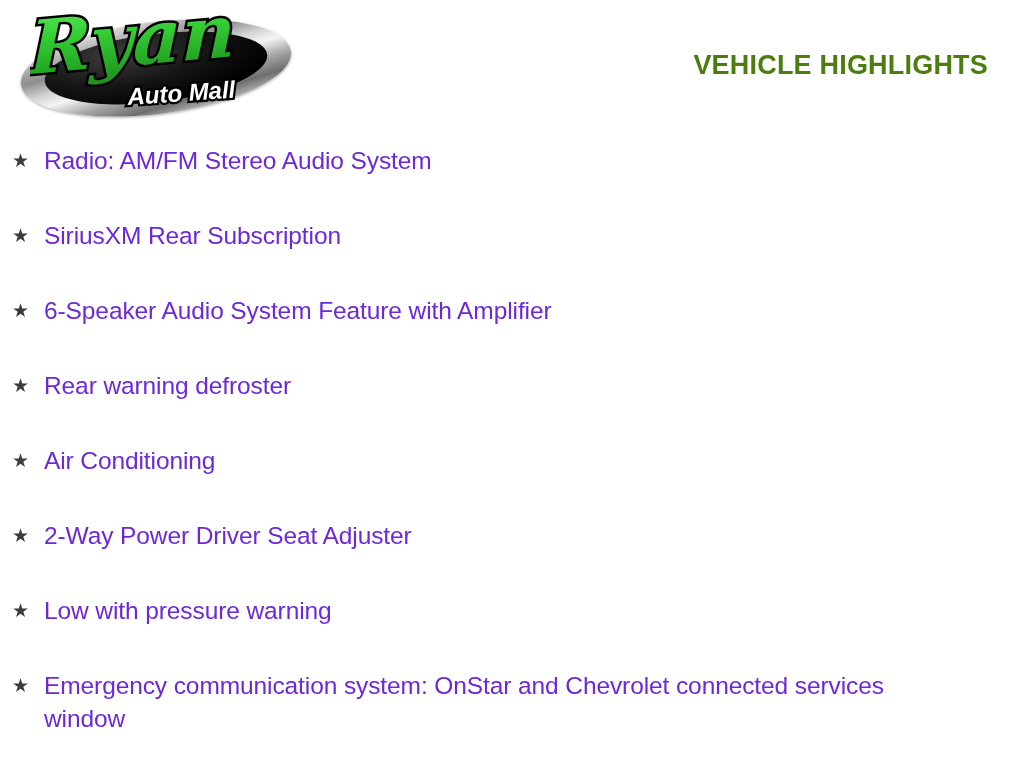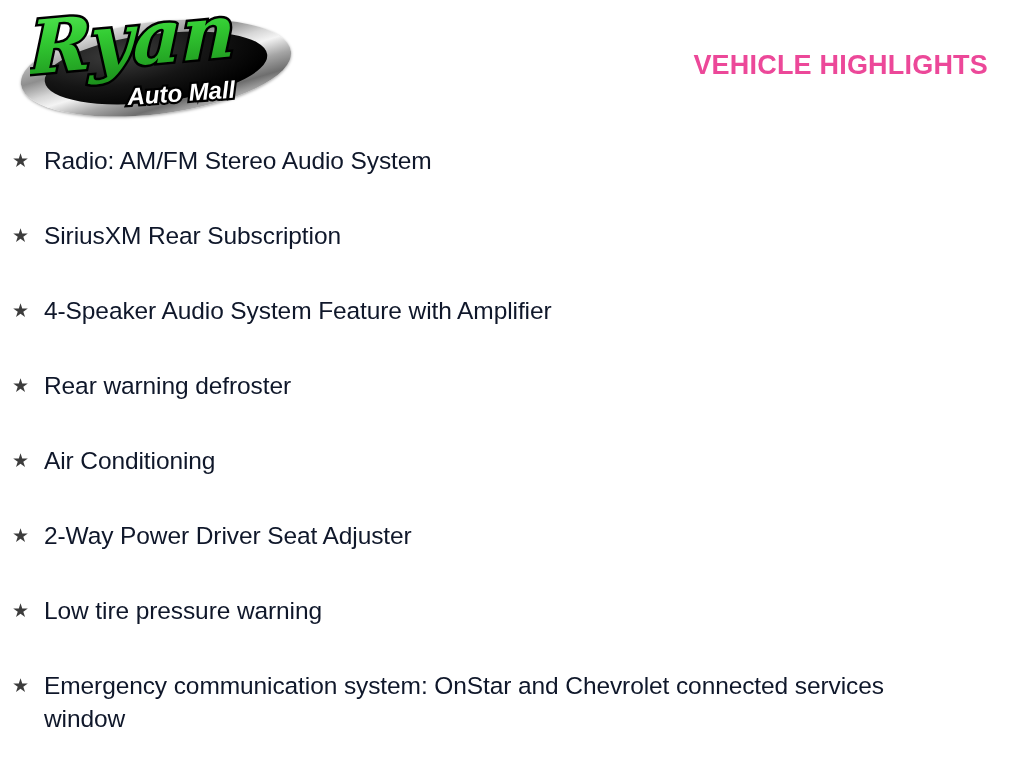--- a/index.html
+++ b/index.html
@@ -82,21 +82,21 @@
     height: 34px;
     z-index: 5;
   }
 
   .page-title {
     position: absolute;
     right: 36px;
     top: 50px;
     font-size: 27px;
     font-weight: bold;
-    color: #ec4899;
+    color: #4d7c0f;
     letter-spacing: 0.2px;
     white-space: nowrap;
   }
 
   
   .highlights {
     position: absolute;
     left: 0;
     top: 144px;
     width: 1024px;
@@ -113,21 +113,21 @@
     width: 32px;
     font-size: 19px;
     line-height: 33px;
     color: #3c3c3c;
     text-align: left;
   }
   .hl-text {
     flex: 1 1 auto;
     font-size: 24.5px;
     line-height: 33px;
-    color: #0f172a;
+    color: #6d28d9;
     padding-right: 64px;
     letter-spacing: -0.1px;
   }
 </style>
 </head>
 <body>
 
 <div class="header">
 
   <div class="logo">
@@ -159,41 +159,41 @@
     <span class="hl-text">Radio: AM/FM Stereo Audio System</span>
   </div>
 
   <div class="hl-item">
     <span class="hl-bullet">★</span>
     <span class="hl-text">SiriusXM Rear Subscription</span>
   </div>
 
   <div class="hl-item">
     <span class="hl-bullet">★</span>
-    <span class="hl-text">4-Speaker Audio System Feature with Amplifier</span>
+    <span class="hl-text">6-Speaker Audio System Feature with Amplifier</span>
   </div>
 
   <div class="hl-item">
     <span class="hl-bullet">★</span>
     <span class="hl-text">Rear warning defroster</span>
   </div>
 
   <div class="hl-item">
     <span class="hl-bullet">★</span>
     <span class="hl-text">Air Conditioning</span>
   </div>
 
   <div class="hl-item">
     <span class="hl-bullet">★</span>
     <span class="hl-text">2-Way Power Driver Seat Adjuster</span>
   </div>
 
   <div class="hl-item">
     <span class="hl-bullet">★</span>
-    <span class="hl-text">Low tire pressure warning</span>
+    <span class="hl-text">Low with pressure warning</span>
   </div>
 
   <div class="hl-item">
     <span class="hl-bullet">★</span>
     <span class="hl-text">Emergency communication system: OnStar and Chevrolet connected services window</span>
   </div>
 
 </div>
 
 </body></html>

